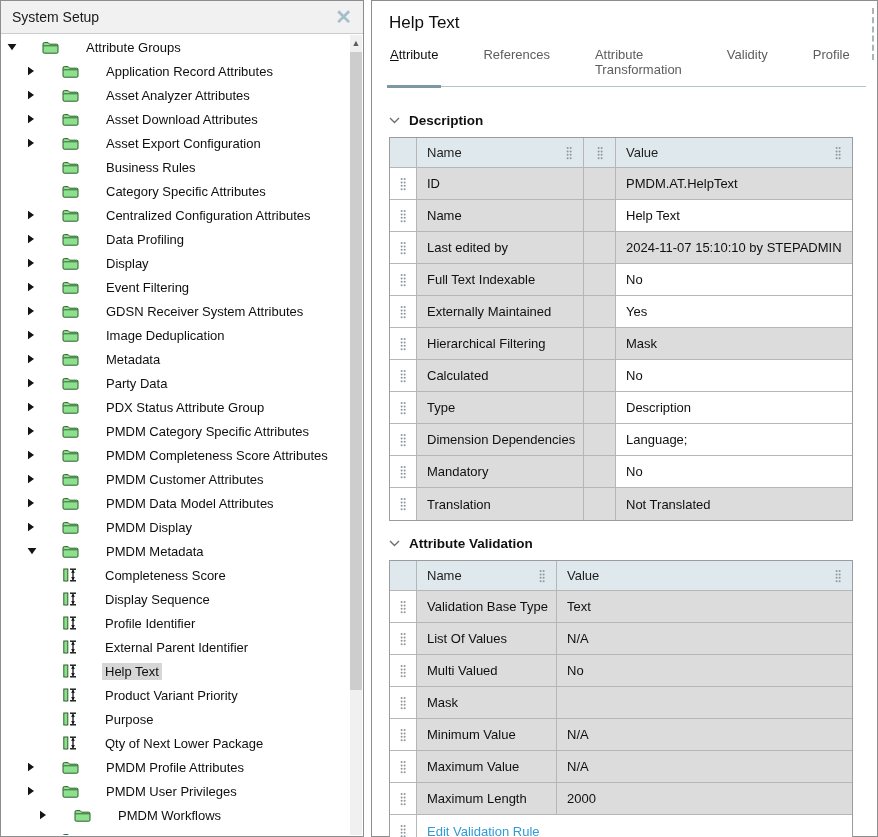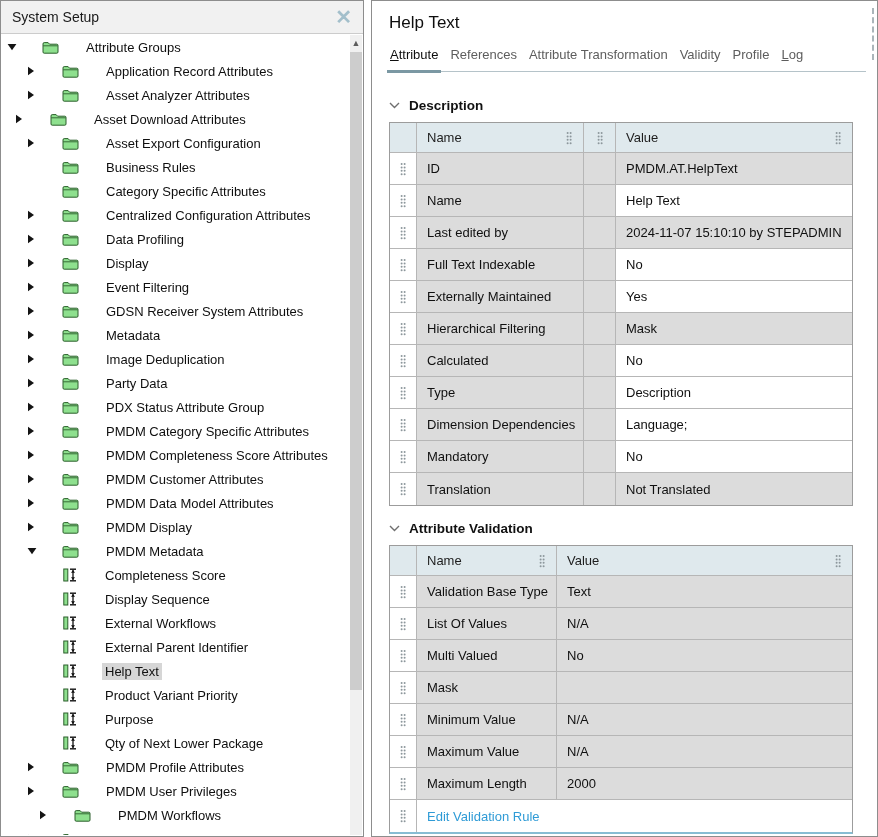--- a/index.html
+++ b/index.html
@@ -18,21 +18,21 @@
   .tlabel{padding:1px 3px;}
   .selected .tlabel{background:#d6d6d6;}
   #vscroll{position:absolute;top:34px;right:1px;width:12px;bottom:1px;background:#f0f0f0;}
   #vscroll .up{height:15px;display:flex;align-items:center;justify-content:center;color:#5c5c5c;font-size:9px;cursor:pointer;}
   #vscroll .thumb{position:absolute;top:17px;left:0;width:12px;height:638px;background:#cdcdcd;cursor:pointer;}
 
   
   #right{left:371px;top:0;width:507px;height:837px;}
   #main{position:absolute;inset:0;padding-left:17px;box-sizing:border-box;}
   #main-title{font-size:17px;color:#0e0e0e;padding-top:12px;}
-  #tabstrip{display:flex;gap:10px;margin-top:14px;margin-right:11px;border-bottom:1px solid #b5c3c9;}
+  #tabstrip{display:flex;gap:43px;margin-top:14px;margin-right:11px;border-bottom:1px solid #b5c3c9;}
   .tab{font-size:13px;color:#5d5d5d;padding:0 1px 9px;position:relative;cursor:pointer;}
   .tab.active{color:#0e0e0e;}
   .tab.active::after{content:"";position:absolute;left:-2px;right:-2px;bottom:-2px;height:3px;background:var(--accent,#7b98a3);}
   .tab u{text-decoration:underline;}
   #dash-handle{position:absolute;right:3px;top:7px;height:52px;width:0;border-left:2px dashed #aab5ba;}
 
   .section-head{display:flex;align-items:center;gap:9px;font-weight:bold;font-size:13.5px;color:#111;}
   .chev{display:flex;color:#707070;}
   .grid-table{display:grid;border:1px solid #9c9c9c;width:464px;box-sizing:border-box;background:#fff;}
   .cell{display:flex;align-items:center;min-width:0;padding:0 10px;font-size:13px;color:#101010;box-sizing:border-box;background:#fff;height:32px;border-right:1px solid #b6b6b6;border-bottom:1px solid #b6b6b6;overflow:hidden;white-space:nowrap;}
@@ -91,21 +91,21 @@
             </svg>
           </span>
           <span class="ticon">
             <svg width="17" height="13" viewBox="0 0 17 13">
               <path d="M1 3 Q1 1.6 2.2 1.6 L6.1 1.6 L7.6 3.2 L14.8 3.2 Q16 3.2 16 4.4 L16 11 Q16 12.2 14.8 12.2 L2.2 12.2 Q1 12.2 1 11 Z" fill="#8ee08e" stroke="#2c5f2c" stroke-width="1"></path>
               <line x1="1.2" y1="4.8" x2="15.8" y2="4.8" stroke="#2c5f2c" stroke-width="0.9"></line>
             </svg>
           </span>
           <span class="tlabel">Asset Analyzer Attributes</span>
         </div>
-        <div class="trow" style="padding-left: 14px; text-align: center;">
+        <div class="trow" style="padding-left: 26px; text-align: center;">
           <span class="arrow">
             <svg width="8" height="10" viewBox="0 0 8 10">
               <polygon points="1,0.8 7,5 1,9.2" fill="#141414"></polygon>
             </svg>
           </span>
           <span class="ticon">
             <svg width="17" height="13" viewBox="0 0 17 13">
               <path d="M1 3 Q1 1.6 2.2 1.6 L6.1 1.6 L7.6 3.2 L14.8 3.2 Q16 3.2 16 4.4 L16 11 Q16 12.2 14.8 12.2 L2.2 12.2 Q1 12.2 1 11 Z" fill="#8ee08e" stroke="#2c5f2c" stroke-width="1"></path>
               <line x1="1.2" y1="4.8" x2="15.8" y2="4.8" stroke="#2c5f2c" stroke-width="0.9"></line>
             </svg>
@@ -221,35 +221,35 @@
             <svg width="8" height="10" viewBox="0 0 8 10">
               <polygon points="1,0.8 7,5 1,9.2" fill="#141414"></polygon>
             </svg>
           </span>
           <span class="ticon">
             <svg width="17" height="13" viewBox="0 0 17 13">
               <path d="M1 3 Q1 1.6 2.2 1.6 L6.1 1.6 L7.6 3.2 L14.8 3.2 Q16 3.2 16 4.4 L16 11 Q16 12.2 14.8 12.2 L2.2 12.2 Q1 12.2 1 11 Z" fill="#8ee08e" stroke="#2c5f2c" stroke-width="1"></path>
               <line x1="1.2" y1="4.8" x2="15.8" y2="4.8" stroke="#2c5f2c" stroke-width="0.9"></line>
             </svg>
           </span>
+          <span class="tlabel">Image Deduplication</span>
+        </div>
+        <div class="trow" style="padding-left: 26px;">
+          <span class="arrow">
+            <svg width="8" height="10" viewBox="0 0 8 10">
+              <polygon points="1,0.8 7,5 1,9.2" fill="#141414"></polygon>
+            </svg>
+          </span>
+          <span class="ticon">
+            <svg width="17" height="13" viewBox="0 0 17 13">
+              <path d="M1 3 Q1 1.6 2.2 1.6 L6.1 1.6 L7.6 3.2 L14.8 3.2 Q16 3.2 16 4.4 L16 11 Q16 12.2 14.8 12.2 L2.2 12.2 Q1 12.2 1 11 Z" fill="#8ee08e" stroke="#2c5f2c" stroke-width="1"></path>
+              <line x1="1.2" y1="4.8" x2="15.8" y2="4.8" stroke="#2c5f2c" stroke-width="0.9"></line>
+            </svg>
+          </span>
           <span class="tlabel">Metadata</span>
-        </div>
-        <div class="trow" style="padding-left: 26px;">
-          <span class="arrow">
-            <svg width="8" height="10" viewBox="0 0 8 10">
-              <polygon points="1,0.8 7,5 1,9.2" fill="#141414"></polygon>
-            </svg>
-          </span>
-          <span class="ticon">
-            <svg width="17" height="13" viewBox="0 0 17 13">
-              <path d="M1 3 Q1 1.6 2.2 1.6 L6.1 1.6 L7.6 3.2 L14.8 3.2 Q16 3.2 16 4.4 L16 11 Q16 12.2 14.8 12.2 L2.2 12.2 Q1 12.2 1 11 Z" fill="#8ee08e" stroke="#2c5f2c" stroke-width="1"></path>
-              <line x1="1.2" y1="4.8" x2="15.8" y2="4.8" stroke="#2c5f2c" stroke-width="0.9"></line>
-            </svg>
-          </span>
-          <span class="tlabel">Image Deduplication</span>
         </div>
         <div class="trow" style="padding-left: 26px;">
           <span class="arrow">
             <svg width="8" height="10" viewBox="0 0 8 10">
               <polygon points="1,0.8 7,5 1,9.2" fill="#141414"></polygon>
             </svg>
           </span>
           <span class="ticon">
             <svg width="17" height="13" viewBox="0 0 17 13">
               <path d="M1 3 Q1 1.6 2.2 1.6 L6.1 1.6 L7.6 3.2 L14.8 3.2 Q16 3.2 16 4.4 L16 11 Q16 12.2 14.8 12.2 L2.2 12.2 Q1 12.2 1 11 Z" fill="#8ee08e" stroke="#2c5f2c" stroke-width="1"></path>
@@ -386,21 +386,21 @@
           <span class="ticon">
             <svg width="15" height="14" viewBox="0 0 15 14">
               <rect x="0.8" y="1" width="4" height="12" fill="#8ee08e" stroke="#2c5f2c" stroke-width="1"></rect>
               <line x1="10" y1="2" x2="10" y2="12" stroke="#111" stroke-width="1.3"></line>
               <line x1="7" y1="1.2" x2="13" y2="1.2" stroke="#111" stroke-width="1.4"></line>
               <line x1="7" y1="12.8" x2="13" y2="12.8" stroke="#111" stroke-width="1.4"></line>
               <polygon points="10,2 8,4.8 12,4.8" fill="#111"></polygon>
               <polygon points="10,12 8,9.2 12,9.2" fill="#111"></polygon>
             </svg>
           </span>
-          <span class="tlabel">External Workflows</span>
+          <span class="tlabel">Profile Identifier</span>
         </div>
         <div class="trow" style="padding-left: 62px;">
           <span class="ticon">
             <svg width="15" height="14" viewBox="0 0 15 14">
               <rect x="0.8" y="1" width="4" height="12" fill="#8ee08e" stroke="#2c5f2c" stroke-width="1"></rect>
               <line x1="10" y1="2" x2="10" y2="12" stroke="#111" stroke-width="1.3"></line>
               <line x1="7" y1="1.2" x2="13" y2="1.2" stroke="#111" stroke-width="1.4"></line>
               <line x1="7" y1="12.8" x2="13" y2="12.8" stroke="#111" stroke-width="1.4"></line>
               <polygon points="10,2 8,4.8 12,4.8" fill="#111"></polygon>
               <polygon points="10,12 8,9.2 12,9.2" fill="#111"></polygon>

